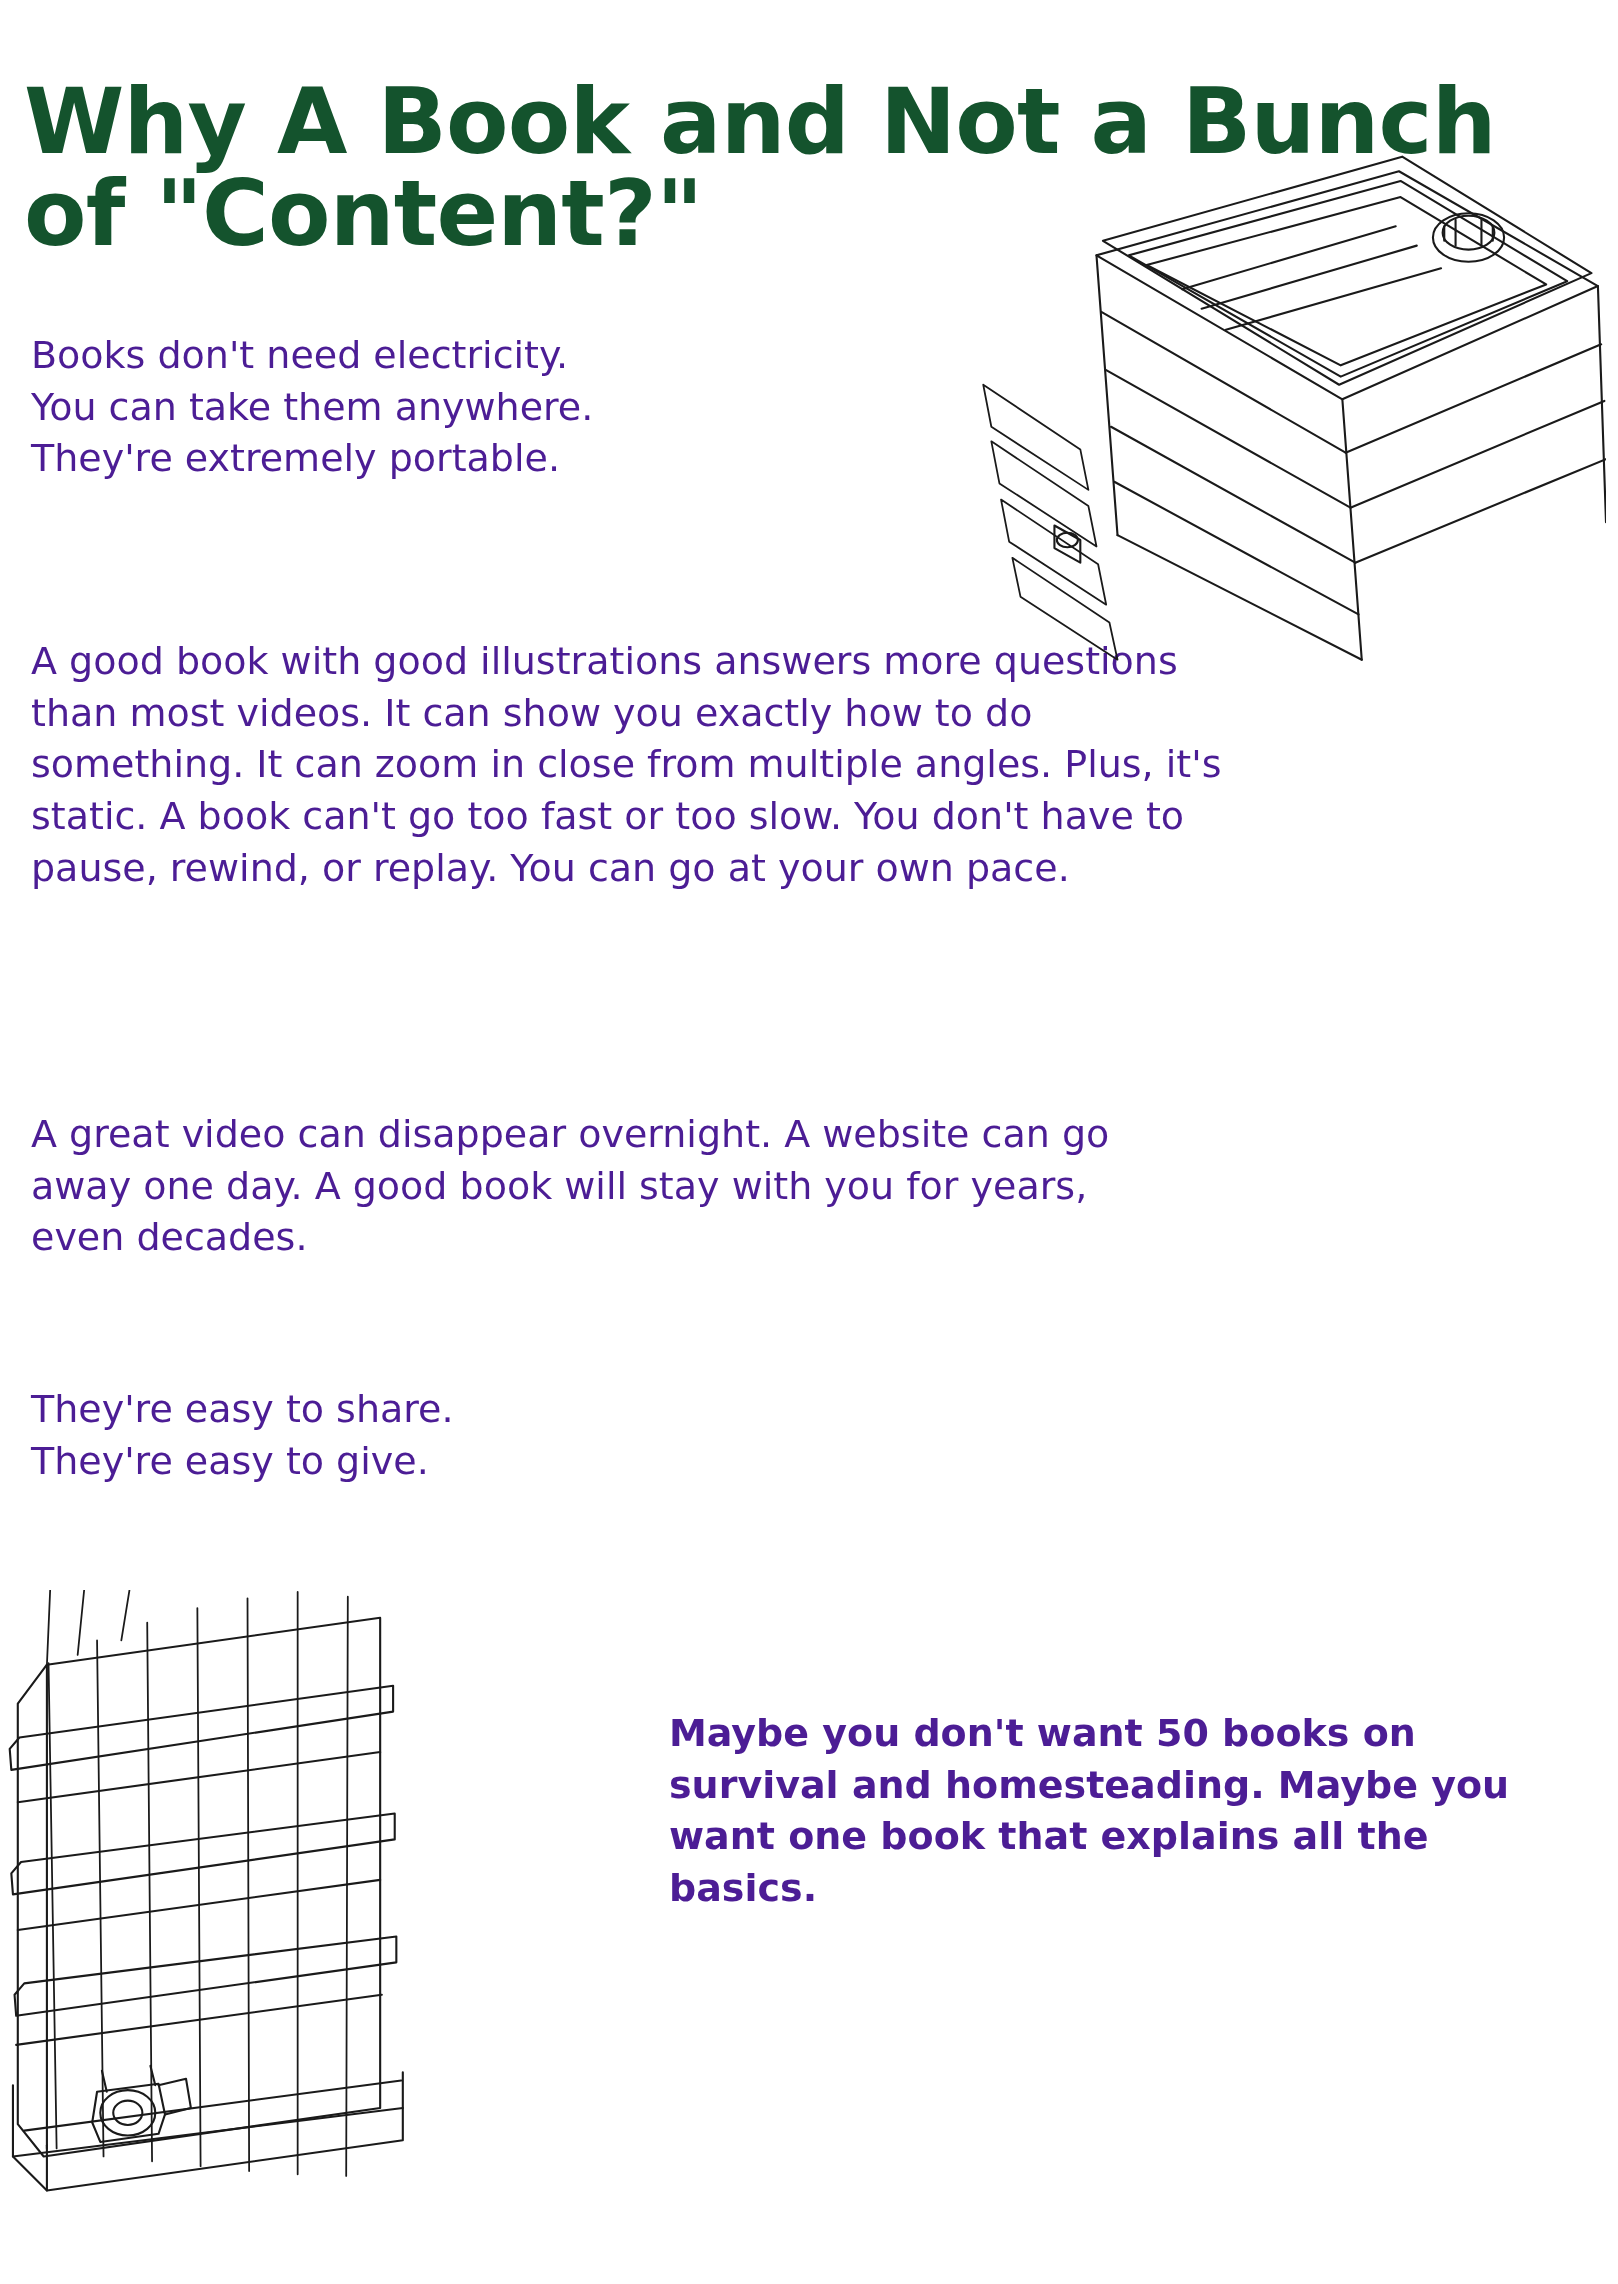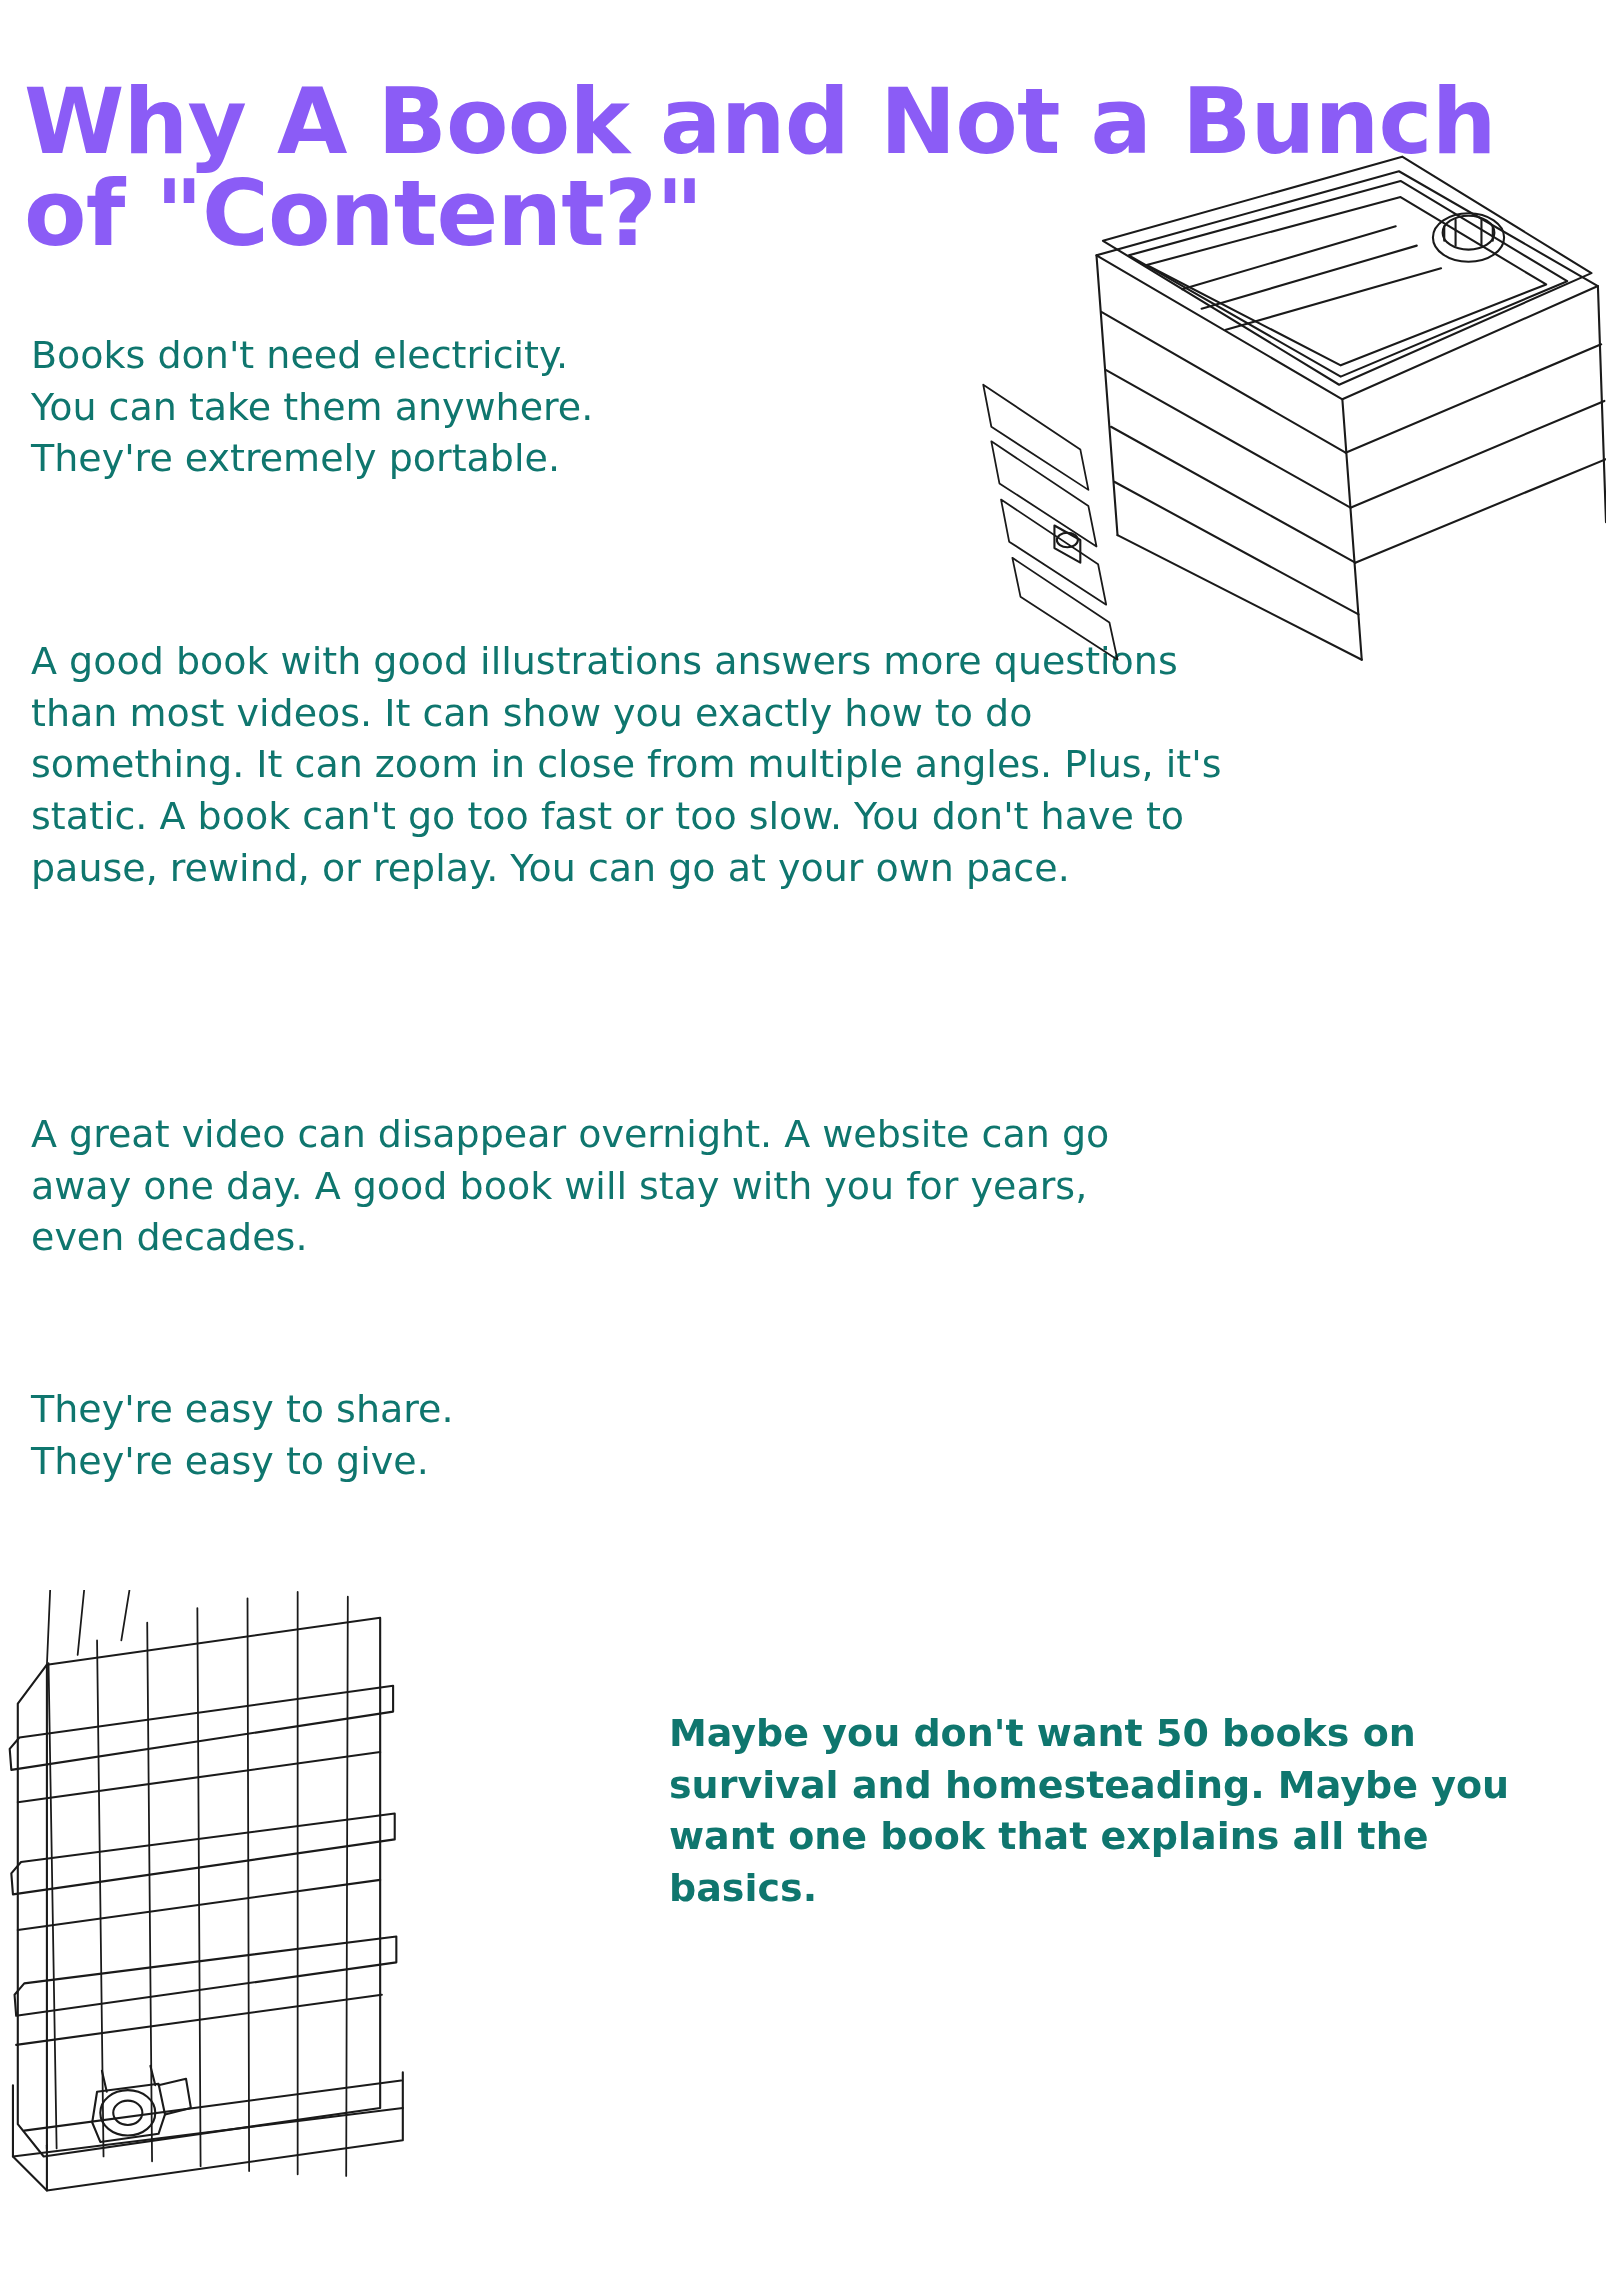--- a/index.html
+++ b/index.html
@@ -27,31 +27,31 @@
   .title {
     position: absolute;
     left: 24px;
     top: 14.6px;
     width: 1522px;
     font-family: "DejaVu Sans", sans-serif;
     font-weight: 700;
     font-size: 91px;
     line-height: 1.02;
     letter-spacing: -0.8px;
-    color: #8b5cf6;
+    color: #14532d;
     white-space: pre-line;
   }
 
   
   .para {
     position: absolute;
     font-family: "DejaVu Sans", sans-serif;
     font-size: 38px;
     line-height: 1.36;
-    color: #0f766e;
+    color: #4c1d95;
     white-space: pre-line;
   }
 
   .p1 { left: 31px; top: 330px;  width: 728px; }
   .p2 { left: 31px; top: 636px;  width: 1198px; }
   .p3 { left: 31px; top: 1109px; width: 1133px; }
   .p4 { left: 31px; top: 1384px; width: 728px; }
   .p5 { left: 669px; top: 1708px; width: 858px; font-weight: bold; }
 
   

